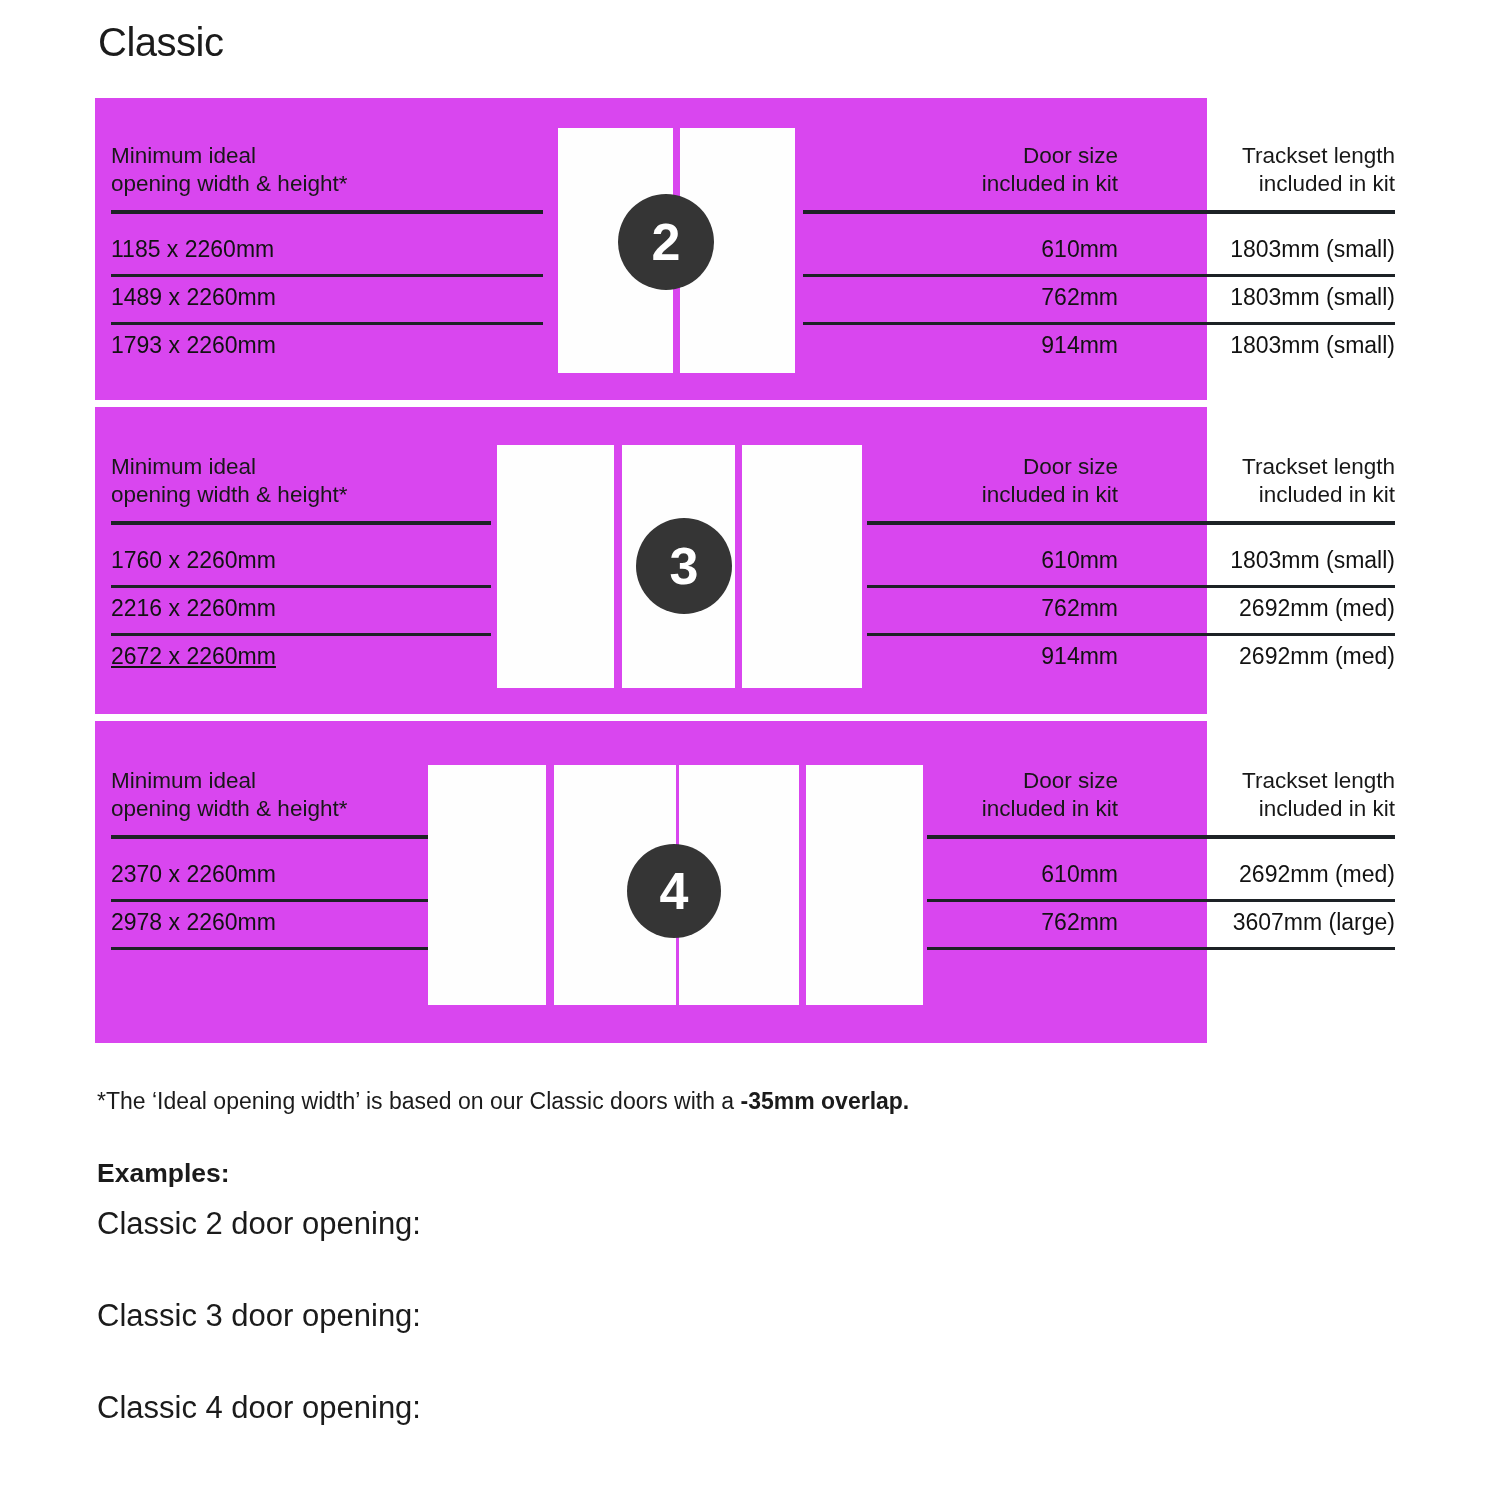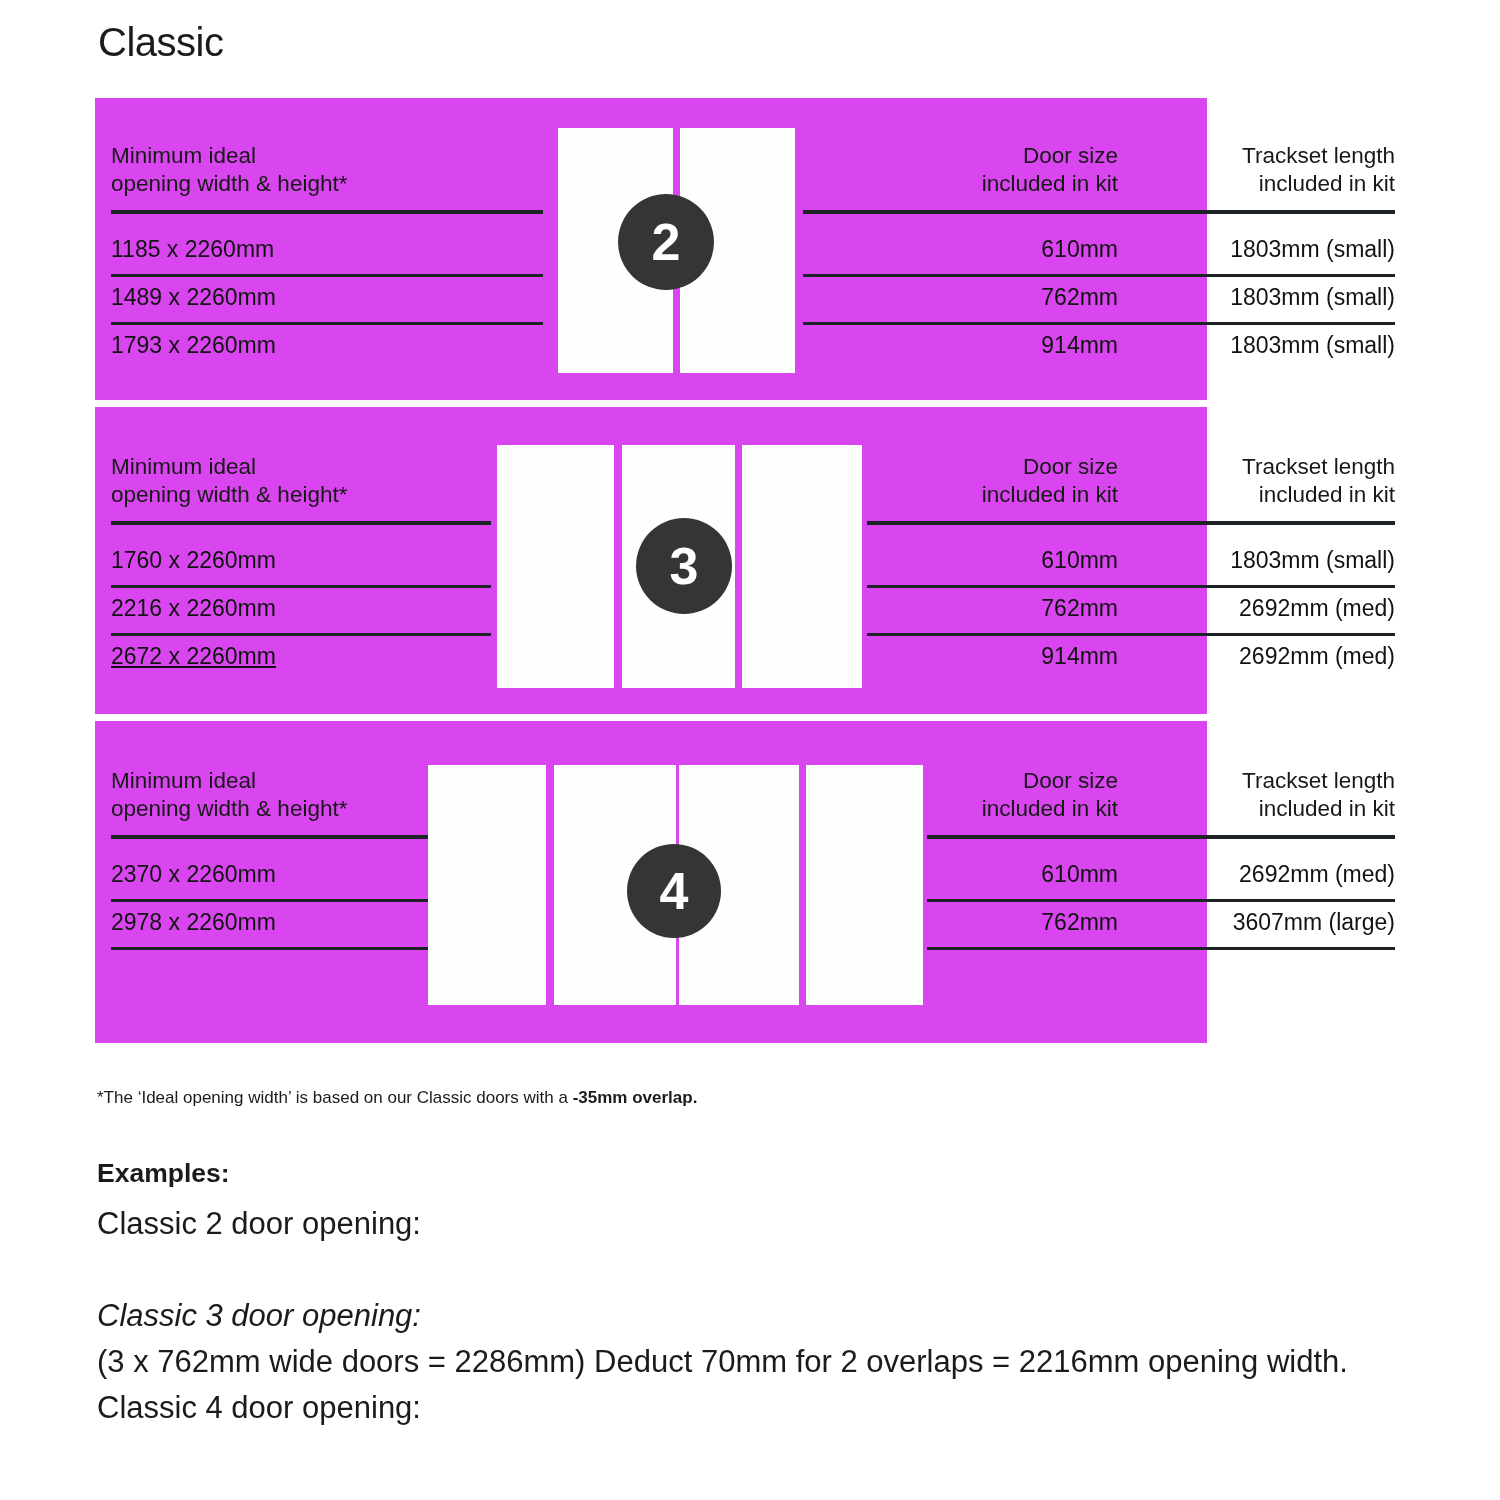--- a/index.html
+++ b/index.html
@@ -56,21 +56,21 @@
     position:absolute;border-radius:50%;
     background:#353535;color:#ffffff;
     display:flex;align-items:center;justify-content:center;
     font-size:52px;font-weight:700;line-height:1;
     letter-spacing:0;
   }
 
   
   .footnote{
     position:absolute;left:97px;
-    font-size:17px;color:#1b1b1b;white-space:nowrap;
+    font-size:23px;color:#1b1b1b;white-space:nowrap;
   }
   .footnote b{font-weight:700;}
   .examples-head{
     position:absolute;left:97px;font-size:26.5px;font-weight:700;color:#1b1b1b;
   }
   .ex-line{
     position:absolute;left:97px;font-size:31px;color:#1b1b1b;white-space:nowrap;
   }
 </style>
 </head>
@@ -190,17 +190,16 @@
 
   </div>
 
   <div class="footnote" style="top:1088px;">
     <span>*The ‘Ideal opening width’ is based on our Classic doors with a </span><b>-35mm overlap.</b>
   </div>
 
   <div class="examples-head" style="top:1158px;">Examples:</div>
 
   <div class="ex-line" style="top:1206px;">Classic 2 door opening:</div>
-  <div class="ex-line" style="top:1298px;font-style:italic;">Classic 3 door opening:</div>
-  <div class="ex-line" style="top:1344px;">(3 x 762mm wide doors = 2286mm)  Deduct 70mm for 2 overlaps = 2216mm opening width.</div>
+  <div class="ex-line" style="top:1298px;">Classic 3 door opening:</div>
   <div class="ex-line" style="top:1390px;">Classic 4 door opening:</div>
 
 </div>
 
 </body></html>

